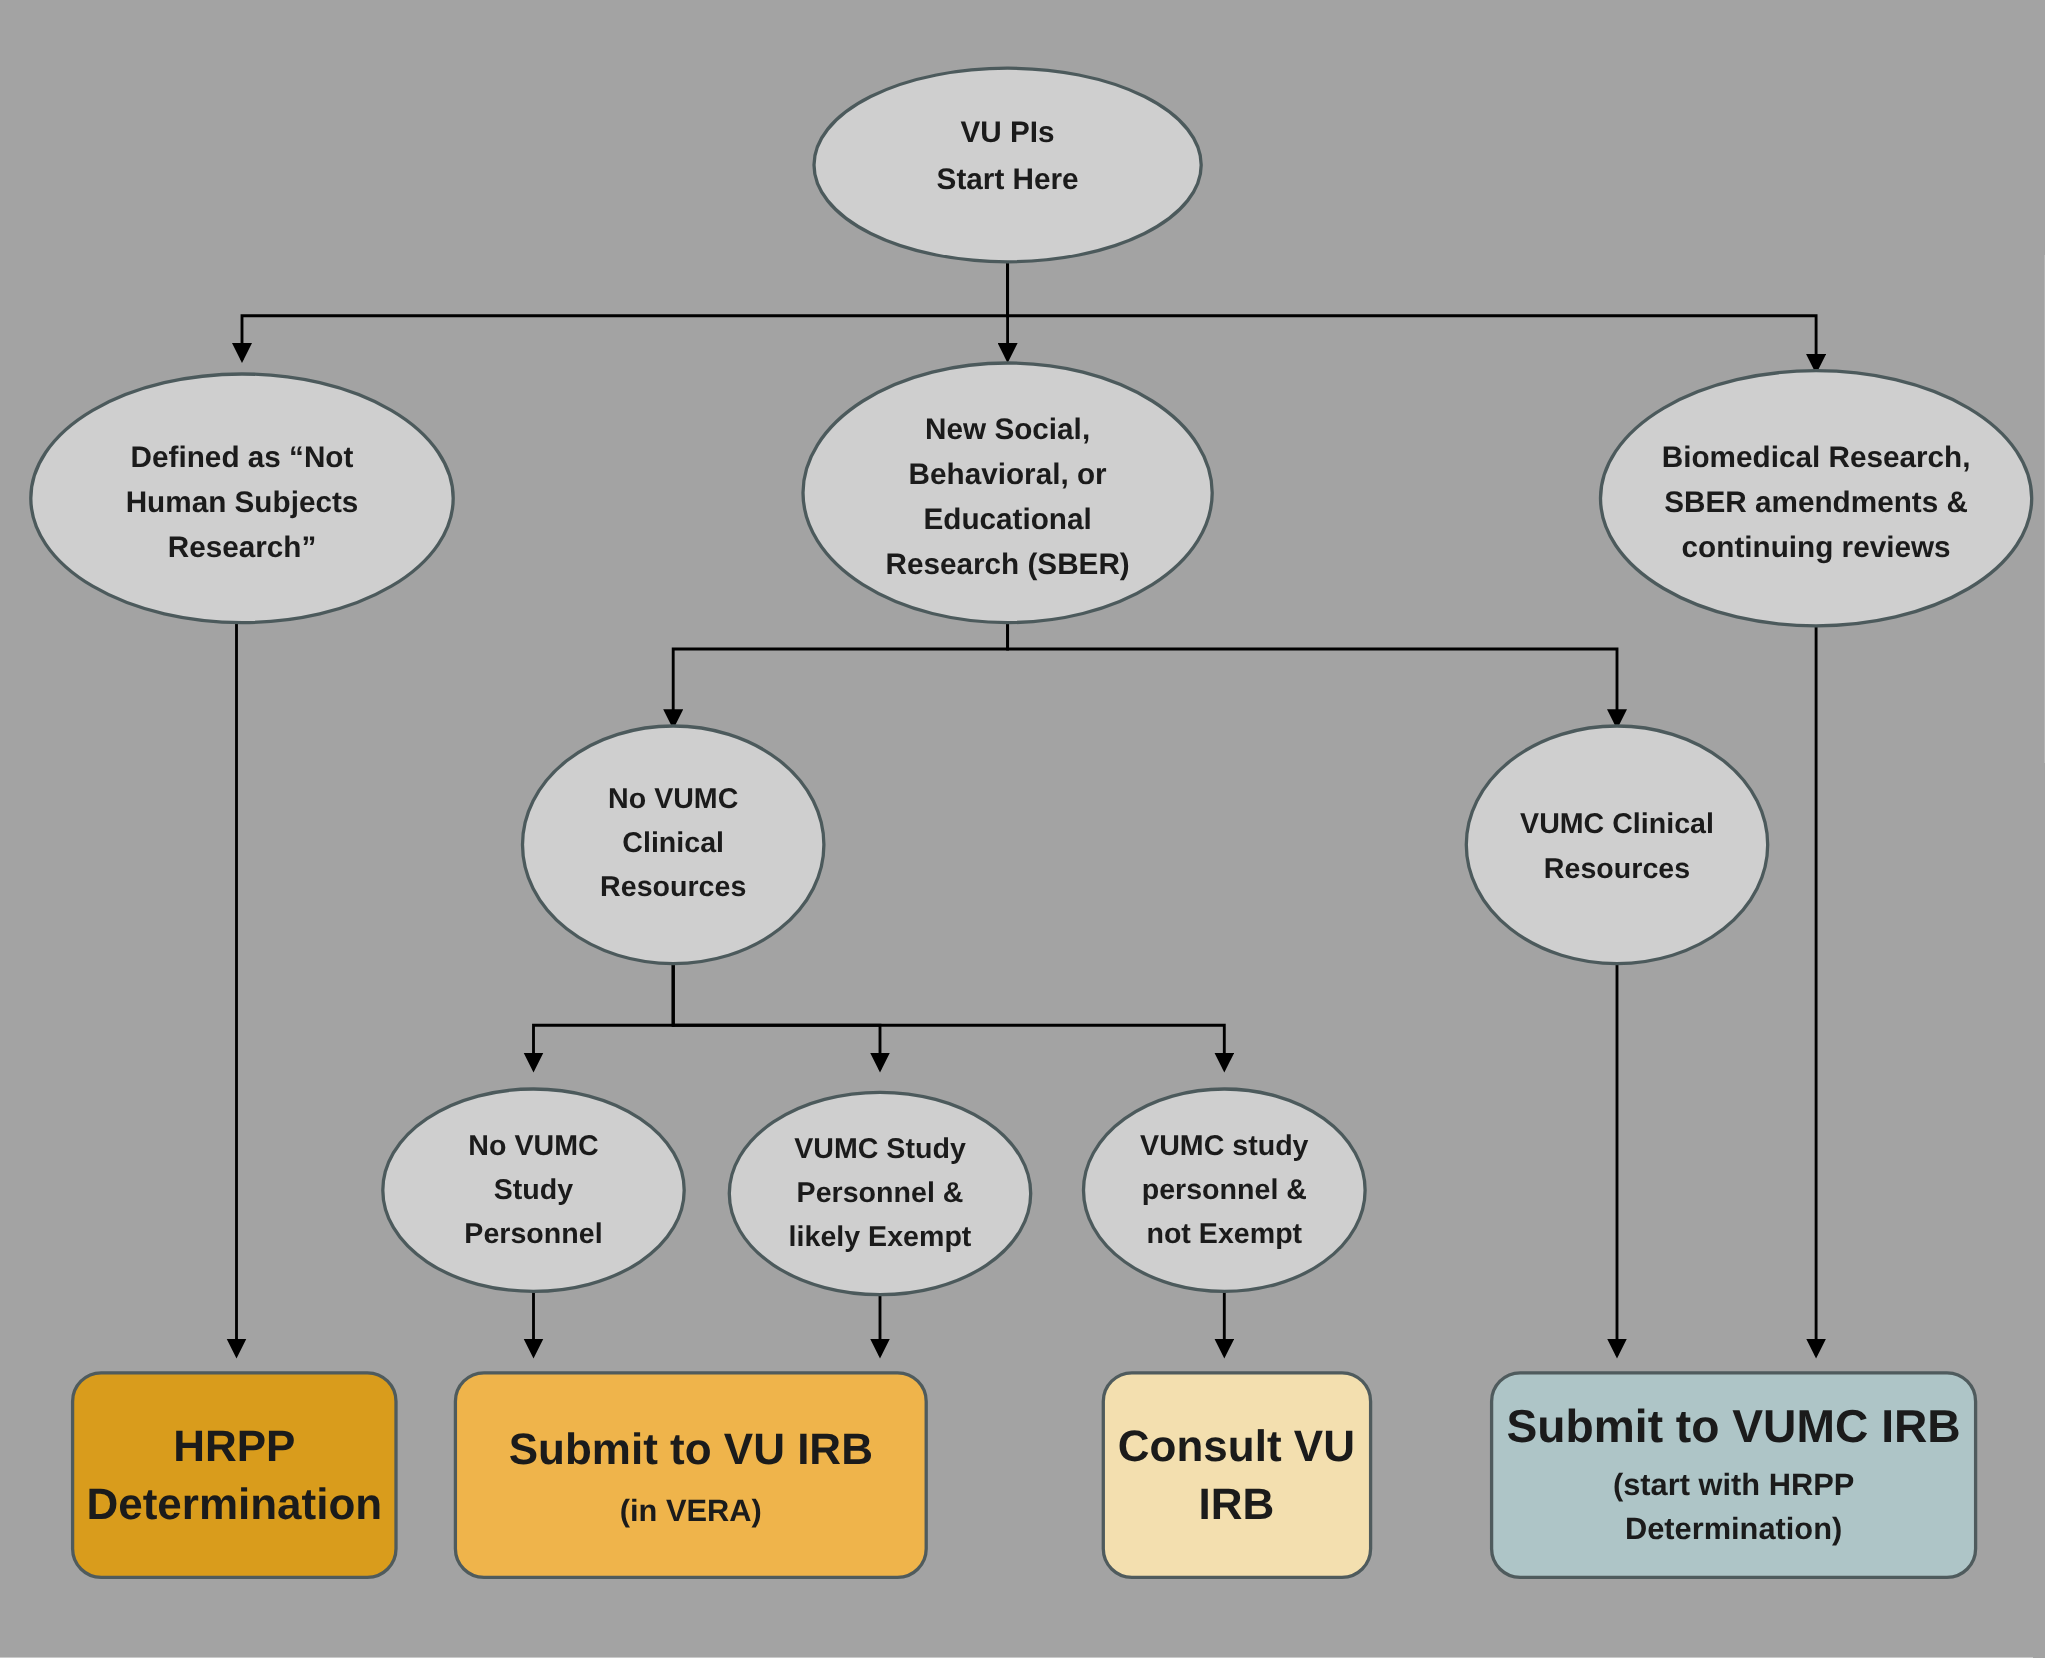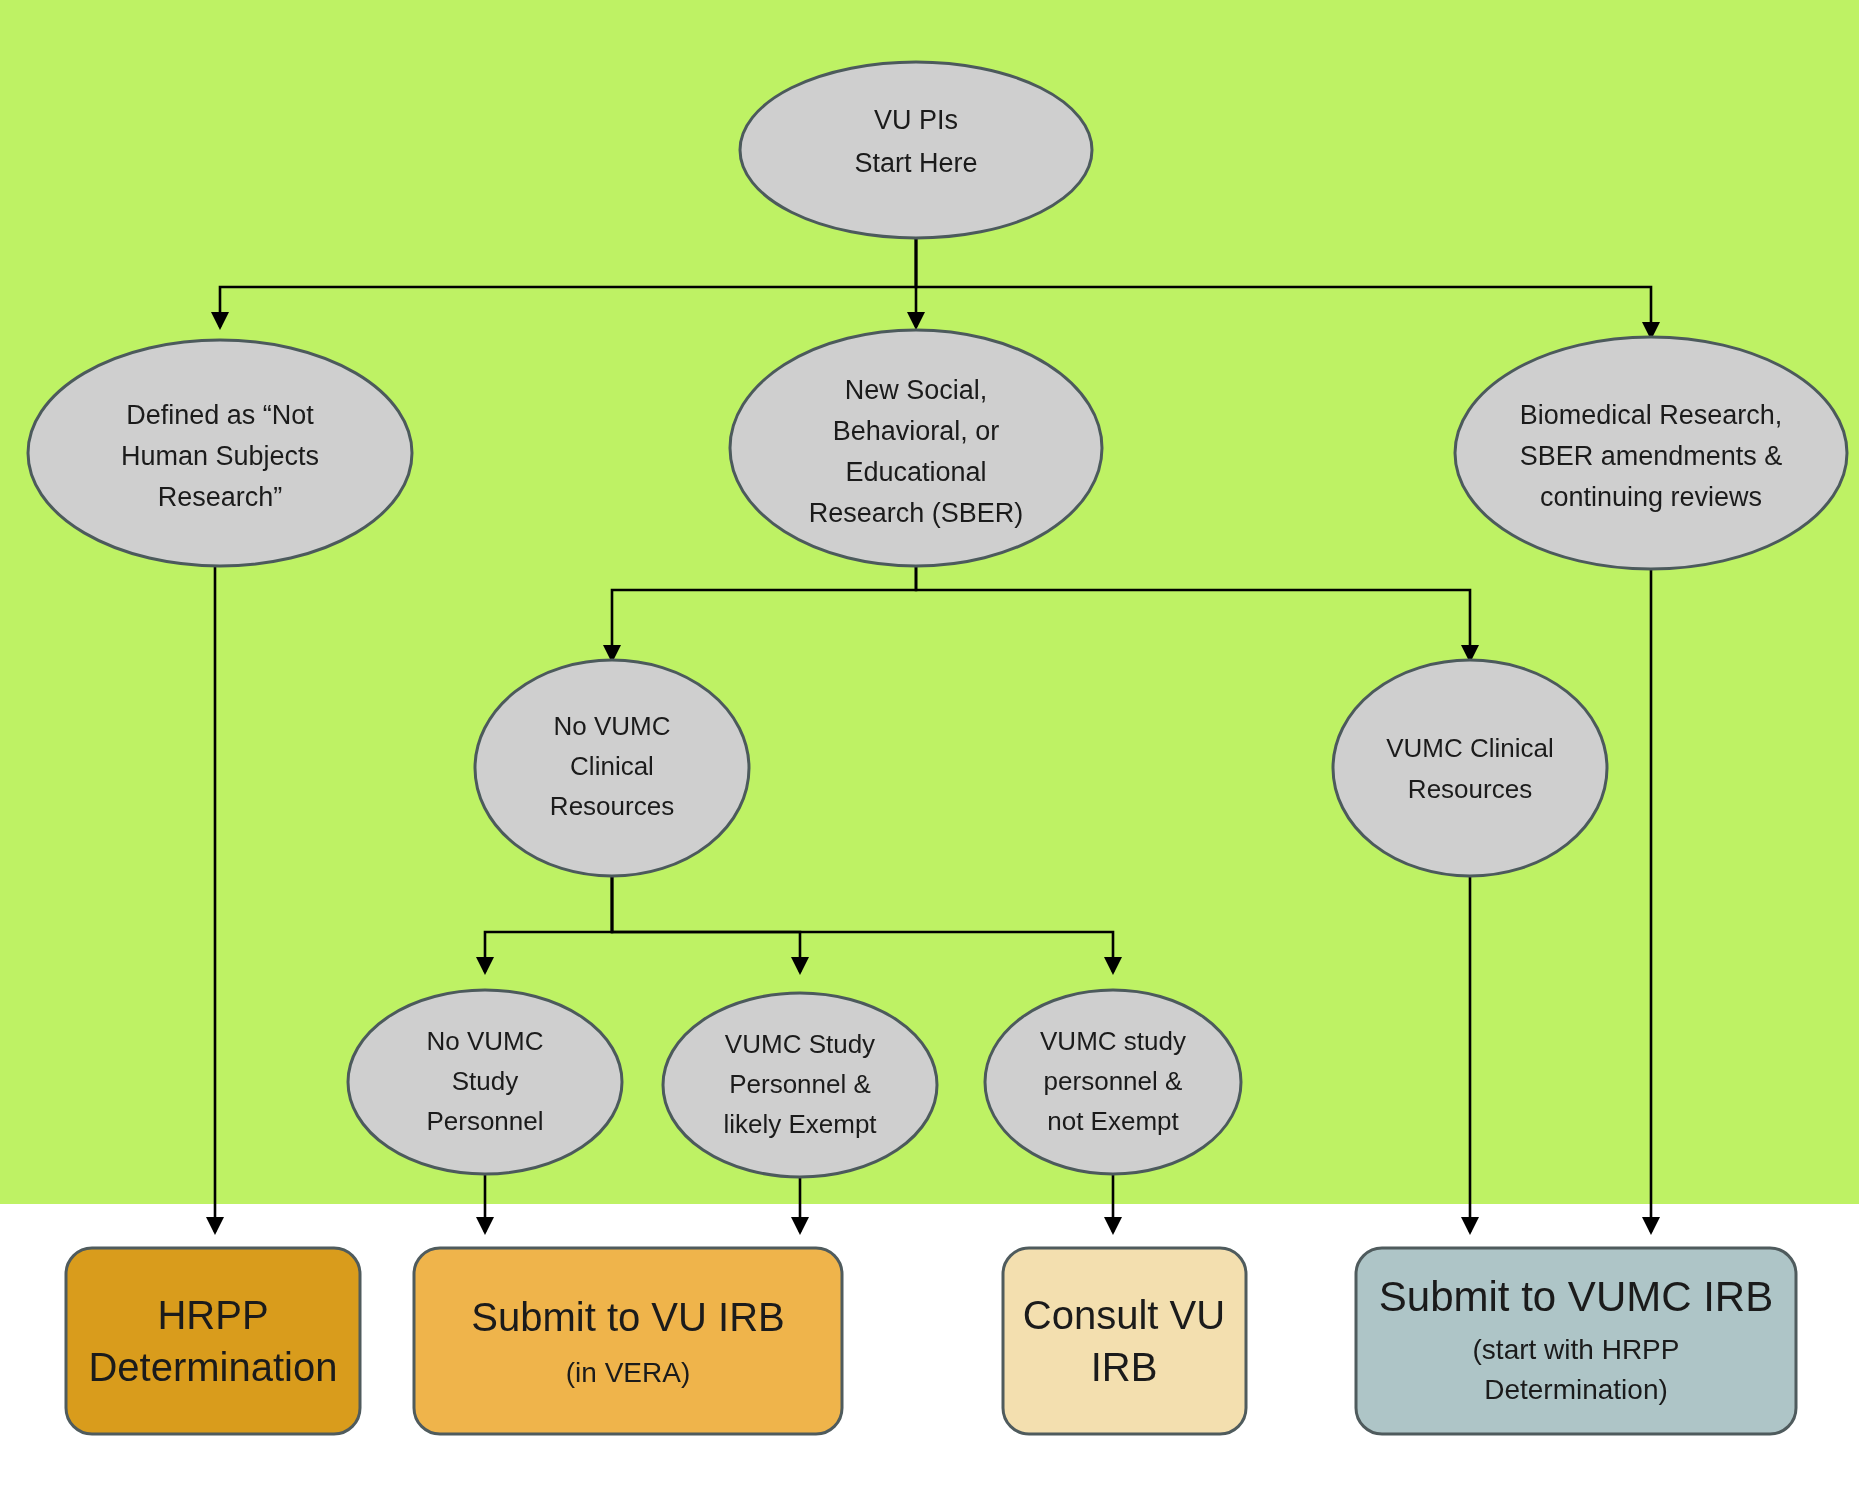--- a/index.html
+++ b/index.html
@@ -9,22 +9,23 @@
   }
   body {
     font-family: "Liberation Sans", sans-serif;
     width: 1859px;
     height: 1507px;
     overflow: hidden;
   }
   #chart-root {
     position: relative;
     width: 1859px;
-    height: 1204px;
-    background: #bef264;
+    height: 1507px;
+    background: #a3a3a3;
+    font-weight: bold;
   }
   svg#flow {
     position: absolute;
     top: 0;
     left: 0;
     width: 1859px;
     height: 1507px;
   }
   .node-ellipse {
     fill: #cfcfcf;

